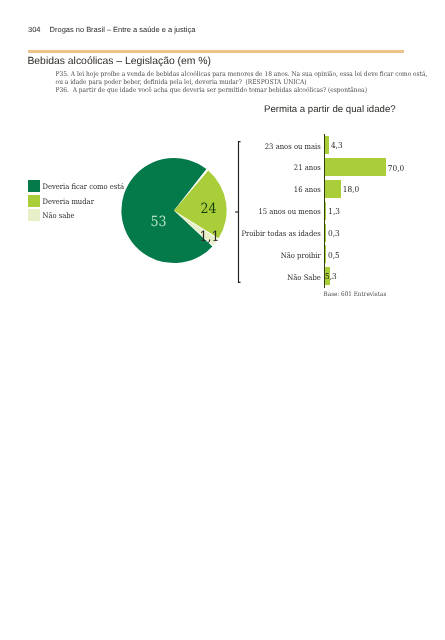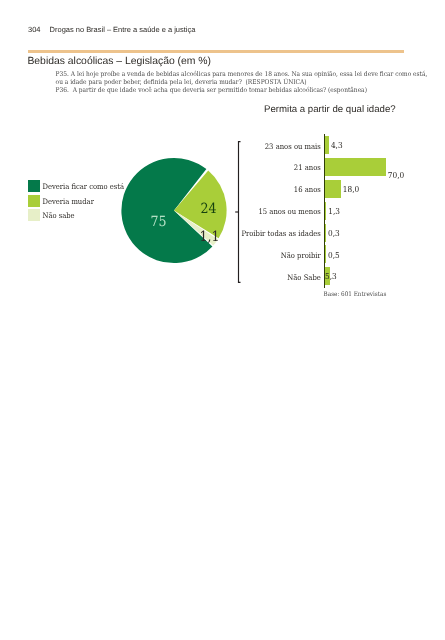--- a/index.html
+++ b/index.html
@@ -73,39 +73,39 @@
       <span class="sw" style="background:#e7efc8"></span>
       <span class="lb">Não sabe</span>
     </div>
   </div>
 
   <svg class="pie" width="116" height="116" viewBox="0 0 116 116">
     <path id="slice0" fill="#04794a" d="M 56.00 55.50 L 94.41 91.44 A 52.6 52.6 0 1 1 88.38 14.05 Z"></path>
     <path id="slice1" fill="#a9ce39" d="M 56.00 55.50 L 90.23 15.56 A 52.6 52.6 0 0 1 100.61 83.37 Z"></path>
     <path id="slice2" fill="#e7efc8" d="M 56.00 55.50 L 99.91 84.46 A 52.6 52.6 0 0 1 95.27 90.49 Z"></path>
   </svg>
-  <div class="pieval" style="left:150.5px;top:213.8px;color:#b3e0c4">75</div>
+  <div class="pieval" style="left:150.5px;top:213.8px;color:#b3e0c4">53</div>
   <div class="pieval" style="left:200.5px;top:201px;color:#16420f">24</div>
   <div class="pieval" style="left:199.5px;top:229.4px;color:#2d2a26">1,1</div>
 
   <div class="rchart-title">Permita a partir de qual idade?</div>
 
   <svg class="brace" width="10" height="152" viewBox="0 0 10 152">
     <path d="M8.5 5.6 L6.5 5.6 L6.5 146.4 L8.5 146.4" stroke="#231f20" stroke-width="1.15" fill="none"></path>
     <path d="M3.2 76 L6.5 76" stroke="#231f20" stroke-width="1.15" fill="none"></path>
   </svg>
 
   <div id="bars">
       <div style="position:absolute;left:323.9px;top:134.2px;width:1.3px;height:153.4px;background:#2f4008;"></div>
       <div class="catlabel" style="right:124.19999999999999px;top:141.65px;">23 anos ou mais</div>
       <div class="bar" style="left:325.1px;top:136.30px;width:3.72px;height:17.9px;"></div>
       <div class="barval" style="left:330.92px;top:140.45px;">4,3</div>
       <div class="catlabel" style="right:124.19999999999999px;top:163.48px;">21 anos</div>
       <div class="bar" style="left:325.1px;top:158.13px;width:60.62px;height:17.9px;"></div>
-      <div class="barval" style="left:387.82px;top:170px;">70,0</div>
+      <div class="barval" style="left:387.82px;top:163px;">70,0</div>
       <div class="catlabel" style="right:124.19999999999999px;top:185.31px;">16 anos</div>
       <div class="bar" style="left:325.1px;top:179.96px;width:15.59px;height:17.9px;"></div>
       <div class="barval" style="left:342.79px;top:184.11px;">18,0</div>
       <div class="catlabel" style="right:124.19999999999999px;top:207.14px;">15 anos ou menos</div>
       <div class="bar" style="left:325.1px;top:201.79px;width:1.13px;height:17.9px;"></div>
       <div class="barval" style="left:328.33px;top:205.94px;">1,3</div>
       <div class="catlabel" style="right:124.19999999999999px;top:228.97px;">Proibir todas as idades</div>
       <div class="bar" style="left:325.1px;top:223.62px;width:0.90px;height:17.9px;"></div>
       <div class="barval" style="left:328.10px;top:227.77px;">0,3</div>
       <div class="catlabel" style="right:124.19999999999999px;top:250.80px;">Não proibir</div>

